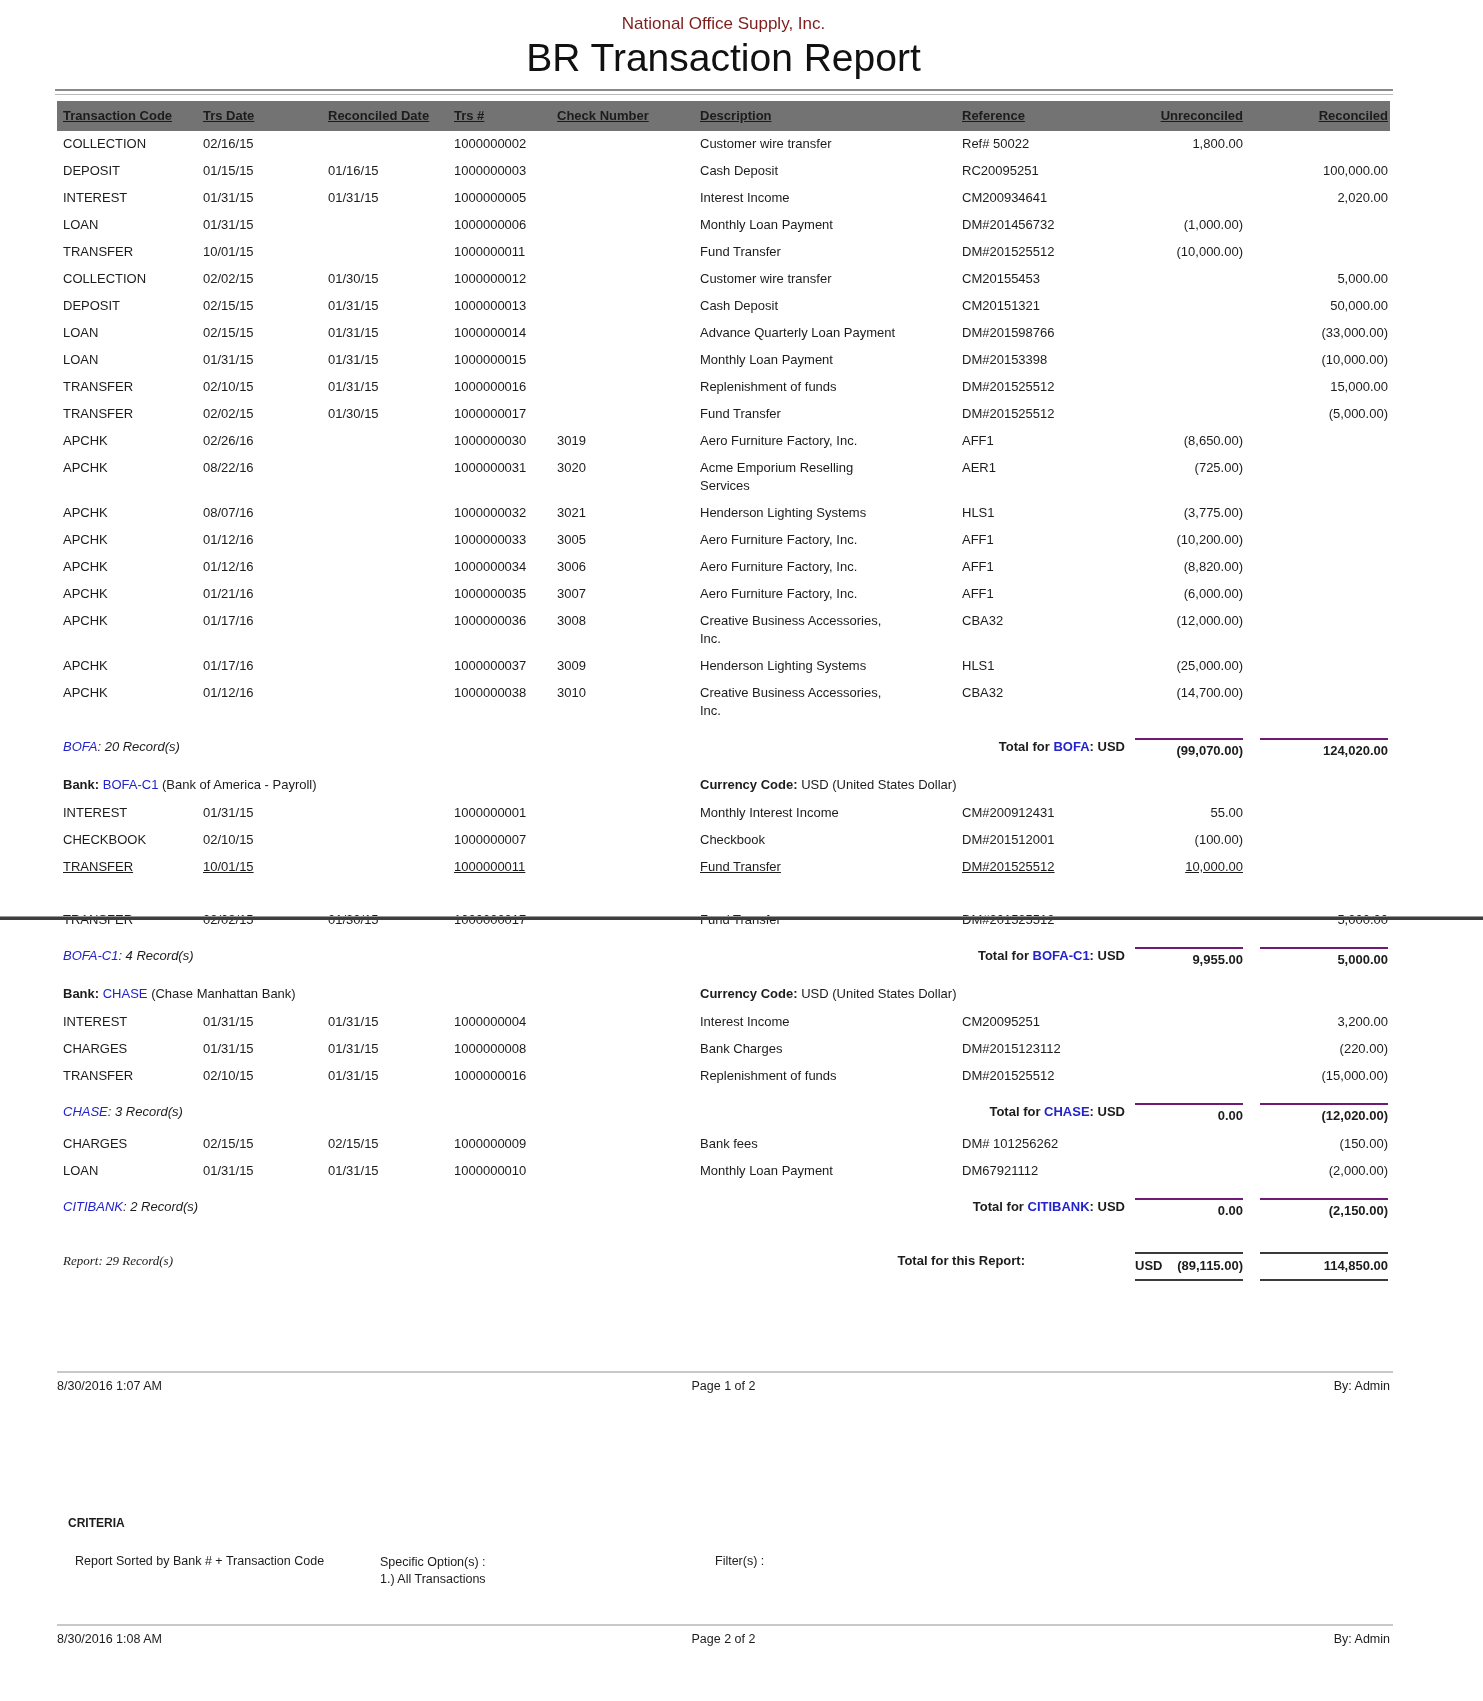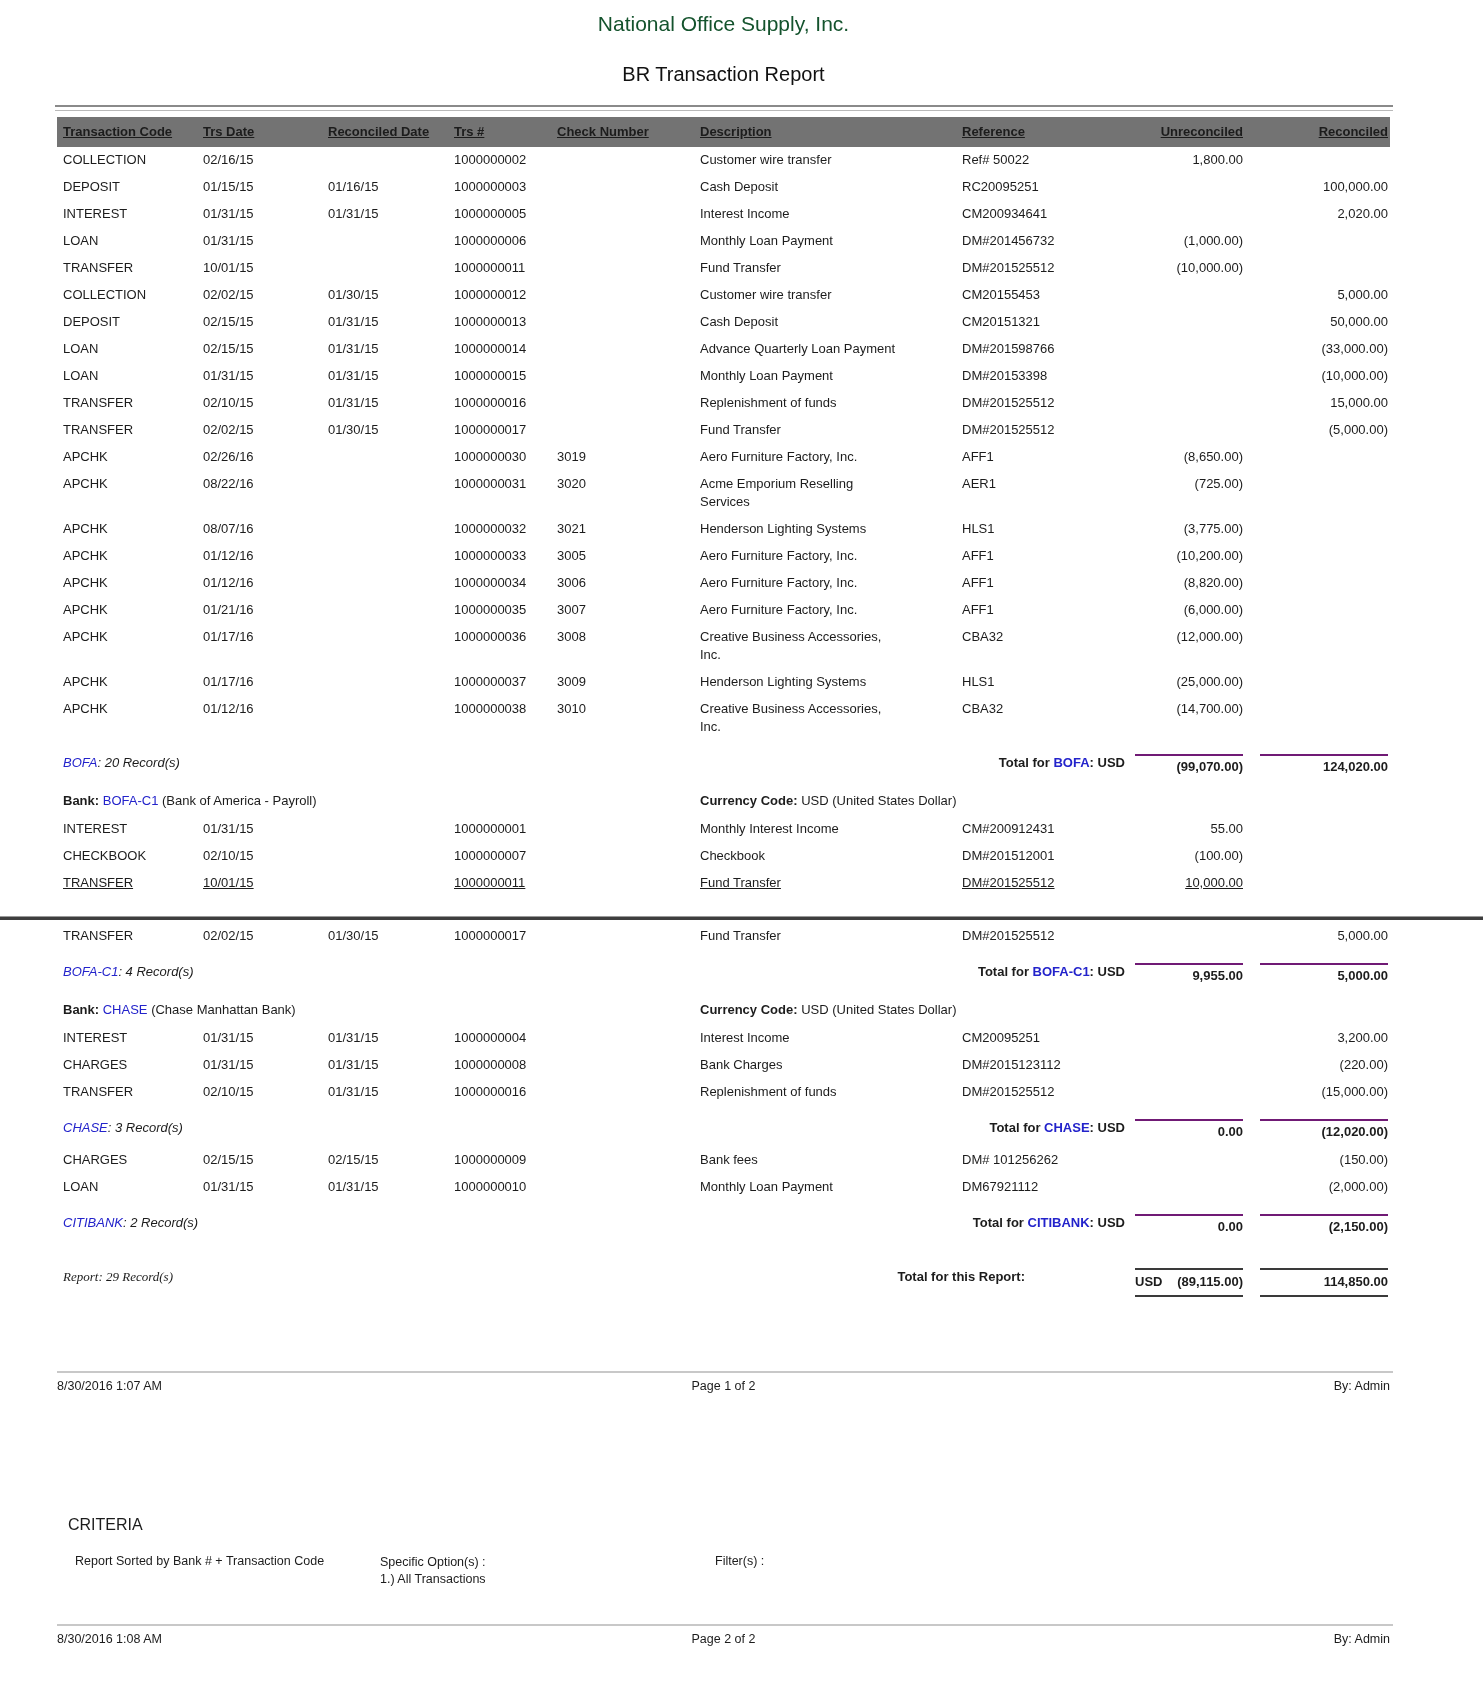--- a/index.html
+++ b/index.html
@@ -2,22 +2,22 @@
 <html><head>
 <meta charset="utf-8">
 <style>
   html,body{margin:0;padding:0;background:#ffffff;}
   .page{
     position:relative;width:1483px;height:1701px;background:#ffffff;overflow:hidden;
     font-family:"Liberation Sans", sans-serif;color:#1c1c1c;
   }
   
   .rpt-head{padding-top:12px;text-align:center;width:1333px;margin-left:57px;}
-  .company{font-size:21px;line-height:24px;color:#14532d;}
-  .title{font-size:20px;line-height:44px;margin-top:16px;color:#111;}
+  .company{font-size:17px;line-height:24px;color:#7f1d1d;}
+  .title{font-size:39px;line-height:44px;margin-top:0;color:#111;}
   .rule-double{width:1338px;margin:9px 0 0 55px;height:3px;border-top:2px solid #8a8a8a;border-bottom:1px solid #b9b9b9;}
   
   table.rpt{table-layout:fixed;border-collapse:collapse;width:1333px;margin:6px 0 0 57px;}
   col.w1{width:138px}col.w2{width:127px}col.w3{width:126px}col.w4{width:107px}
   col.w5{width:143px}col.w6{width:260px}col.w7{width:167px}col.w8{width:125px}col.w9{width:140px}
   th,td{font-size:13px;line-height:18px;vertical-align:top;font-weight:normal;}
   thead th{background:#737373;font-weight:bold;text-align:left;padding:6px 0 6px;}
   thead th span{text-decoration:underline;}
   th.c-unrec,td.c-unrec{text-align:right;padding-right:7px;}
   th.c-rec,td.c-rec{text-align:right;padding-right:2px;}
@@ -44,21 +44,21 @@
   td.rt-label{text-align:right;font-weight:bold;padding-right:100px;}
   .tlb{border-top:2px solid #3a3a3a;border-bottom:2px solid #3a3a3a;padding:3px 0 4px;margin-left:10px;text-align:right;font-weight:bold;}
   .tlb.flexsb{display:flex;justify-content:space-between;}
   
   .pagebreak-line{position:absolute;left:0;top:916px;width:1483px;height:3px;background:#3e3e3e;border-top:1px solid #9a9a9a;}
   .foot-rule{position:absolute;left:57px;width:1336px;height:2px;background:#c8c8c8;}
   .foot-text{position:absolute;left:57px;width:1333px;font-size:12.5px;color:#1c1c1c;}
   .foot-left{position:absolute;left:0;top:0;}
   .foot-center{position:absolute;left:0;right:0;text-align:center;top:0;}
   .foot-right{position:absolute;right:0;top:0;}
-  .criteria-heading{position:absolute;left:68px;top:1516px;font-size:16px;font-weight:normal;}
+  .criteria-heading{position:absolute;left:68px;top:1516px;font-size:12px;font-weight:bold;}
   .criteria-row{position:absolute;left:0;top:1554px;width:1483px;font-size:12.5px;}
   .crit-sort{position:absolute;left:75px;top:0;}
   .crit-opts{position:absolute;left:380px;top:0;}
   .crit-opts div{line-height:17px;}
   .crit-filter{position:absolute;left:715px;top:0;}
 </style>
 </head>
 <body>
 
 <div class="page">

